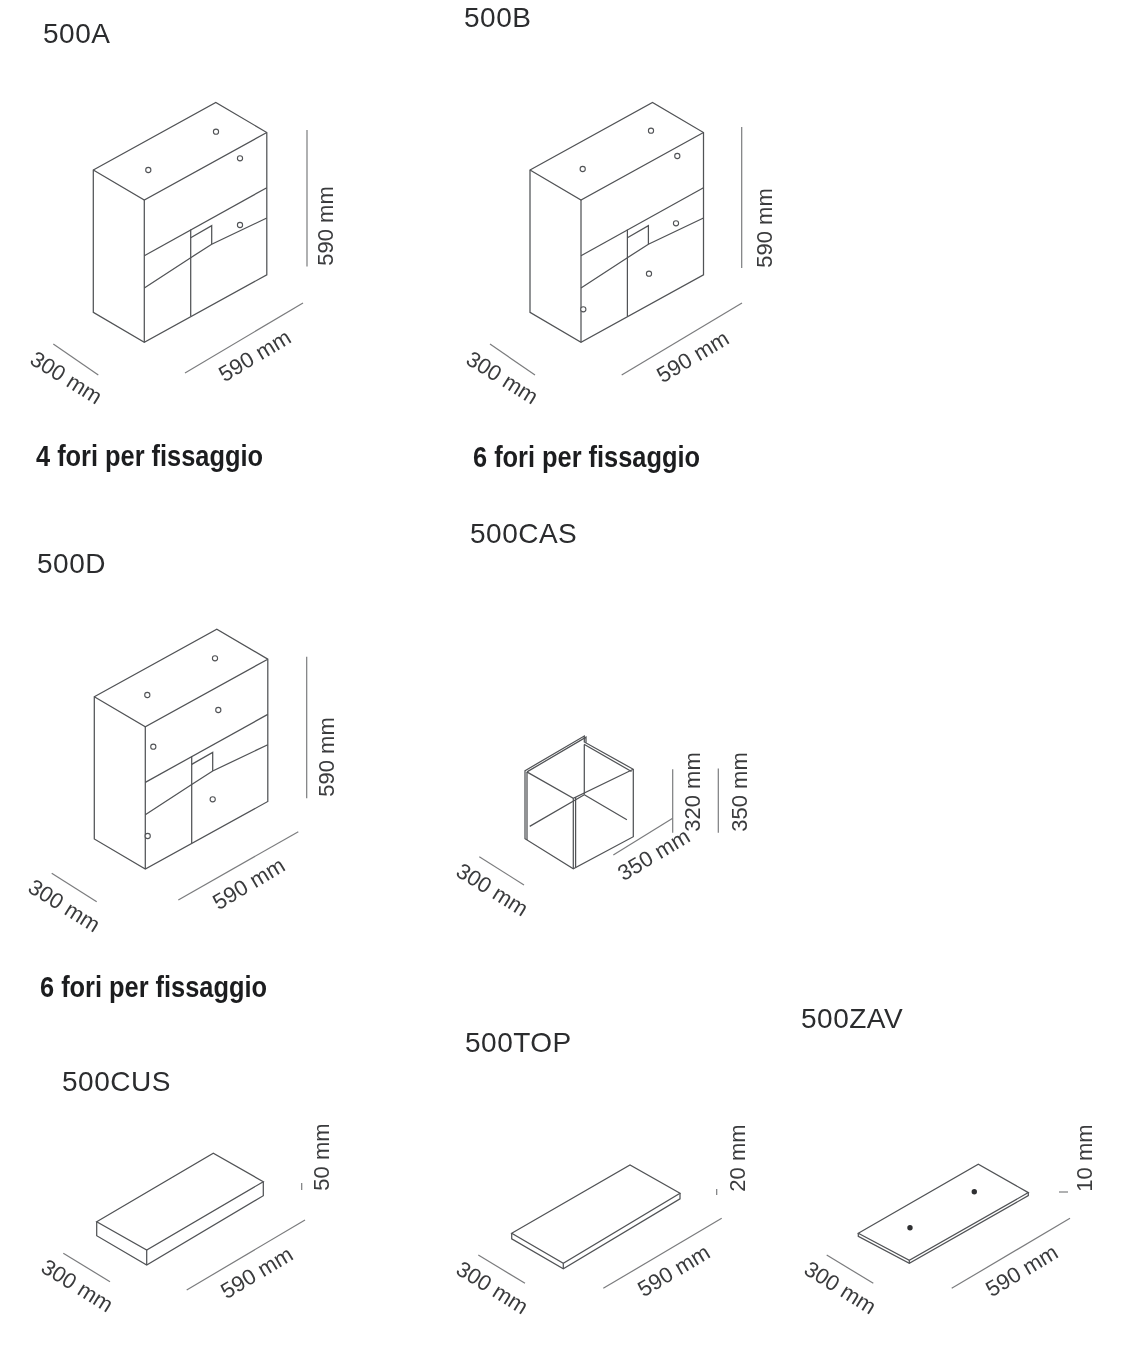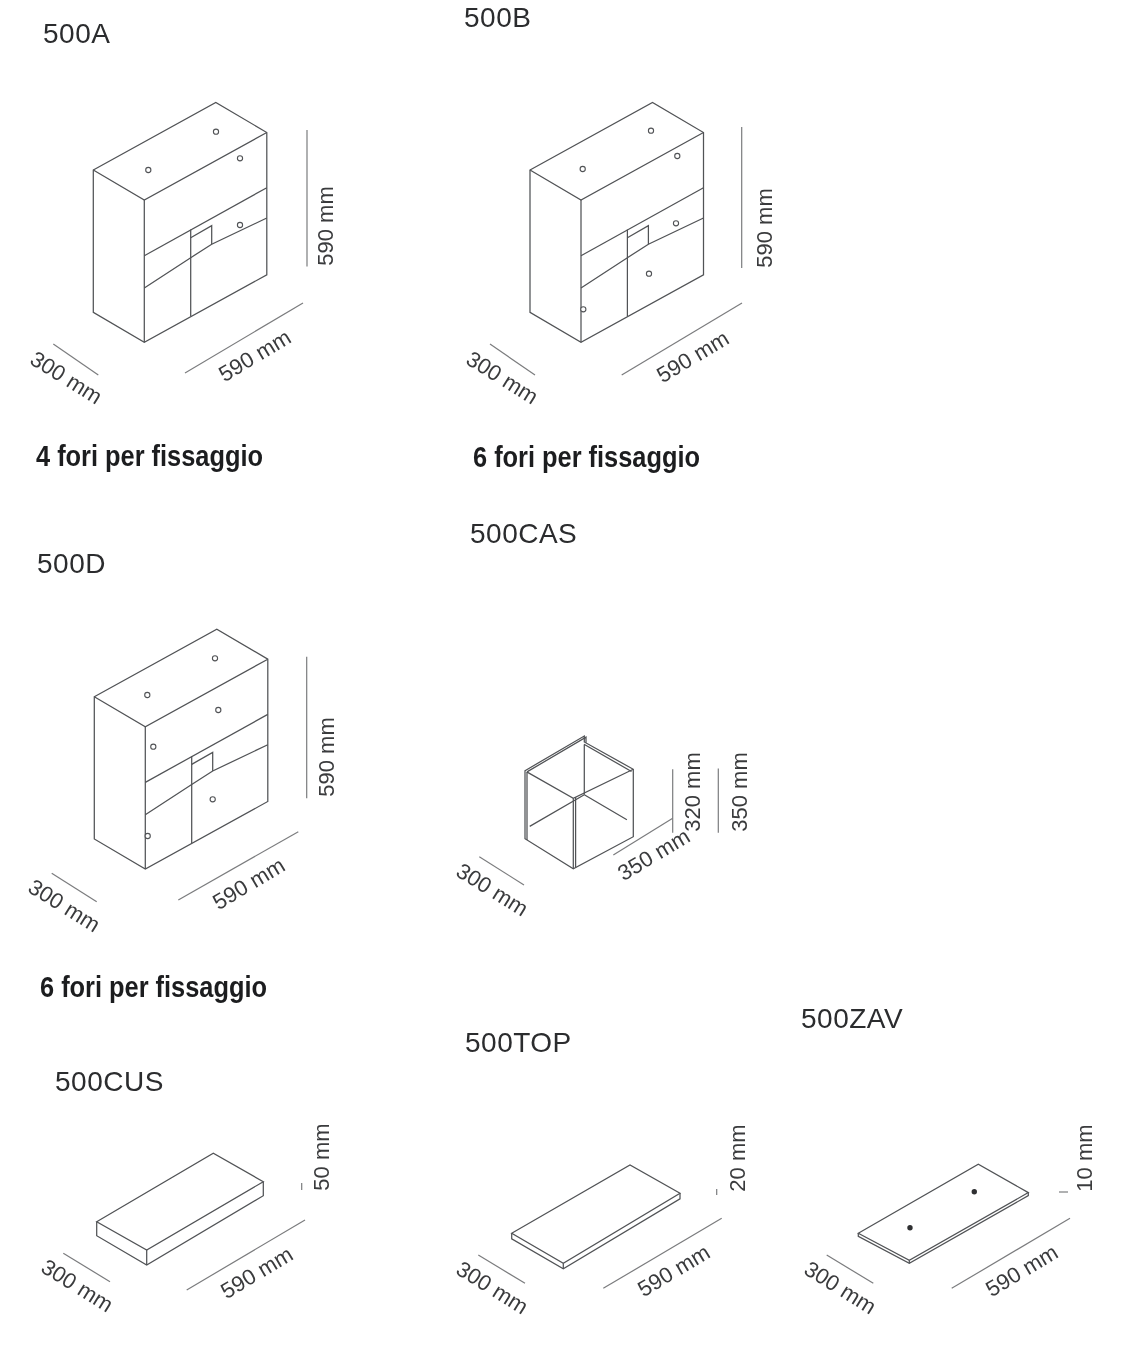--- a/index.html
+++ b/index.html
@@ -147,21 +147,21 @@
       <path class="dl" d="M1059,1192 L1068,1192"></path>
       <path class="dl" d="M951.7,1288.3 L1070,1218.3"></path>
       <path class="dl" d="M826.7,1255 L873.3,1283.3"></path>
     </g>
   </svg>
 
   <div class="code" style="left:43px;top:20px">500A</div>
   <div class="code" style="left:464px;top:4px">500B</div>
   <div class="code" style="left:37px;top:550px">500D</div>
   <div class="code" style="left:470px;top:520px">500CAS</div>
-  <div class="code" style="left:55px;top:1068px">500CUS</div>
+  <div class="code" style="left:62px;top:1068px">500CUS</div>
   <div class="code" style="left:465px;top:1029px">500TOP</div>
   <div class="code" style="left:801px;top:1005px">500ZAV</div>
 
   <div class="caption" style="left:36px;top:442px">4 fori per fissaggio</div>
   <div class="caption" style="left:473px;top:443px">6 fori per fissaggio</div>
   <div class="caption" style="left:40px;top:973px">6 fori per fissaggio</div>
 
   <div class="dim" style="left:326px;top:226px;--r:-90deg">590 mm</div>
   <div class="dim" style="left:255px;top:356px;--r:-31deg">590 mm</div>
   <div class="dim" style="left:66px;top:378px;--r:32deg">300 mm</div>

